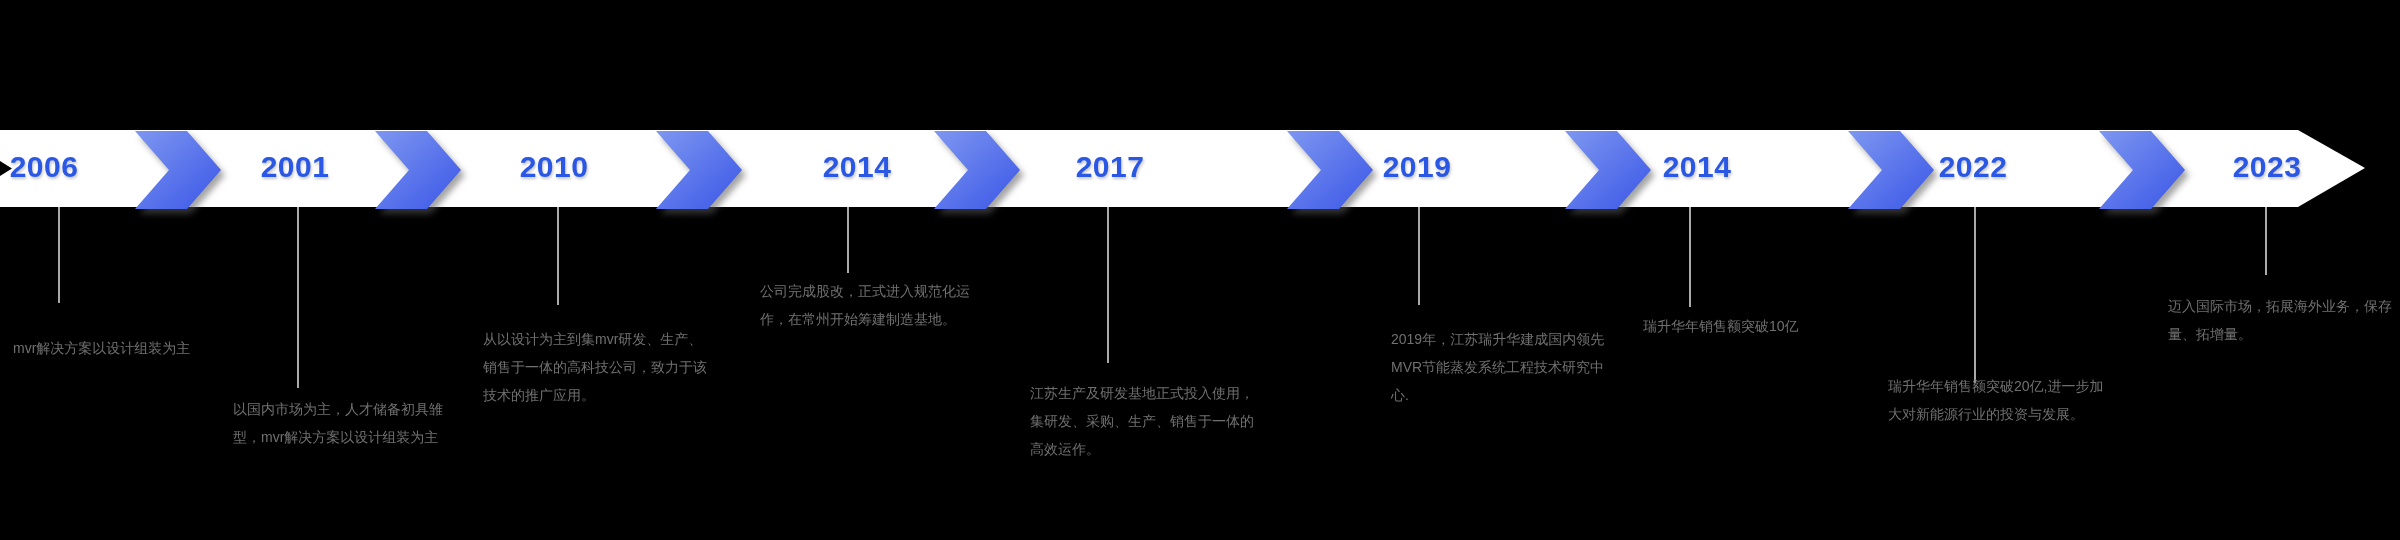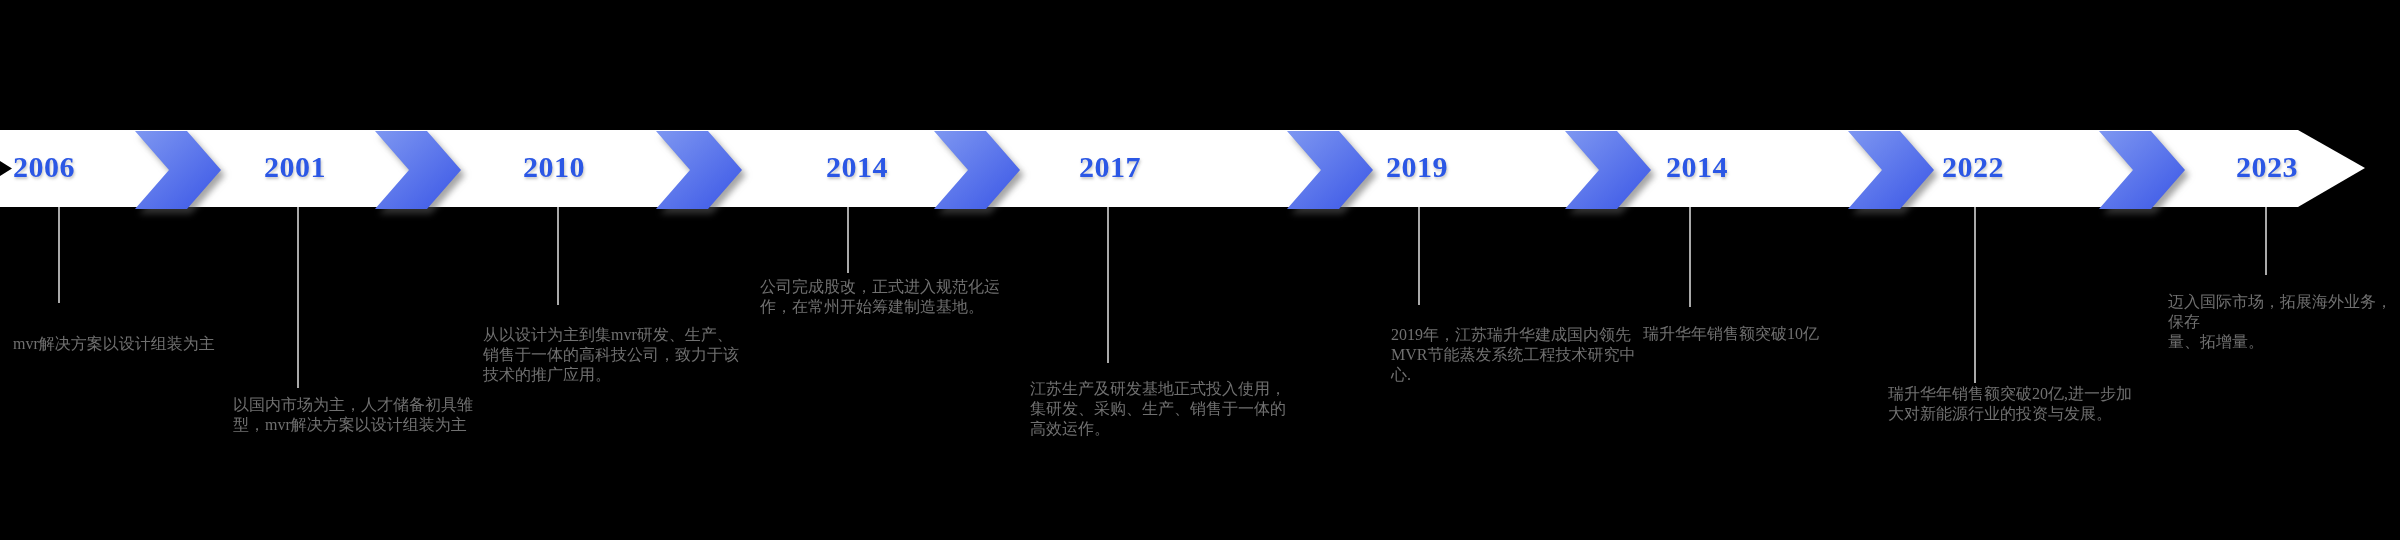--- a/index.html
+++ b/index.html
@@ -2,42 +2,42 @@
 <html style="--background: #000000; --band: #ffffff; --year-text: #2b57e5; --chevron-start: #7e97f1; --chevron-end: #3a56e6; --connector-line: #a9a9a9; --description-text: #707070;"><head>
 <meta charset="utf-8">
 <style>
   :root{
     --background:#000000; --band:#ffffff; --year-text:#2b57e5;
     --chevron-start:#7e97f1; --chevron-end:#3a56e6;
     --connector-line:#a9a9a9; --description-text:#707070;
   }
   html,body{margin:0;padding:0;background:var(--background);}
   .stage{position:relative;width:2400px;height:540px;background:var(--background);
-         overflow:hidden;font-family:Liberation Serif, serif;}
+         overflow:hidden;font-family:Liberation Sans, sans-serif;}
   .band{position:absolute;left:0;top:130px;width:2365px;height:77px;background:var(--band);
         clip-path:polygon(0 0,2298px 0,2365px 38px,2298px 77px,0 77px);}
   .chevrons{position:absolute;left:0;top:0;pointer-events:none;}
   .chev{filter:drop-shadow(4px 5px 3px rgba(90,90,90,0.55));}
   .chev-stop-a{stop-color:var(--chevron-start);}
   .chev-stop-b{stop-color:var(--chevron-end);}
   .year{position:absolute;top:150px;transform:translateX(-50%);
         font-size:30px;font-weight:700;letter-spacing:0.5px;color:var(--year-text);
         text-shadow:1px 2px 3px rgba(110,110,110,0.4);white-space:nowrap;}
   .connector{position:absolute;width:2px;top:207px;background:var(--connector-line);}
-  .desc{position:absolute;font-size:16px;line-height:20px;color:var(--description-text);
+  .desc{position:absolute;font-size:14px;line-height:28px;color:var(--description-text);
         white-space:pre-line;}
   
   .m0 .year{left:44px}   .m0 .connector{left:58px;height:96px}   .m0 .desc{left:13px;top:334px}
   .m1 .year{left:295px}  .m1 .connector{left:297px;height:181px} .m1 .desc{left:233px;top:395px}
   .m2 .year{left:554px}  .m2 .connector{left:557px;height:98px}  .m2 .desc{left:483px;top:325px}
   .m3 .year{left:857px}  .m3 .connector{left:847px;height:66px}  .m3 .desc{left:760px;top:277px}
   .m4 .year{left:1110px} .m4 .connector{left:1107px;height:156px}.m4 .desc{left:1030px;top:379px}
   .m5 .year{left:1417px} .m5 .connector{left:1418px;height:98px} .m5 .desc{left:1391px;top:325px}
-  .m6 .year{left:1697px} .m6 .connector{left:1689px;height:100px}.m6 .desc{left:1643px;top:324px}
-  .m7 .year{left:1973px} .m7 .connector{left:1974px;height:176px}.m7 .desc{left:1888px;top:384px}
+  .m6 .year{left:1697px} .m6 .connector{left:1689px;height:100px}.m6 .desc{left:1643px;top:312px}
+  .m7 .year{left:1973px} .m7 .connector{left:1974px;height:176px}.m7 .desc{left:1888px;top:372px}
   .m8 .year{left:2267px} .m8 .connector{left:2265px;height:68px} .m8 .desc{left:2168px;top:292px}
 </style>
 </head>
 <body>
 
 <div class="stage">
 
   <div class="band"></div>
 
   <svg class="chevrons" width="2400" height="540" viewBox="0 0 2400 540">

